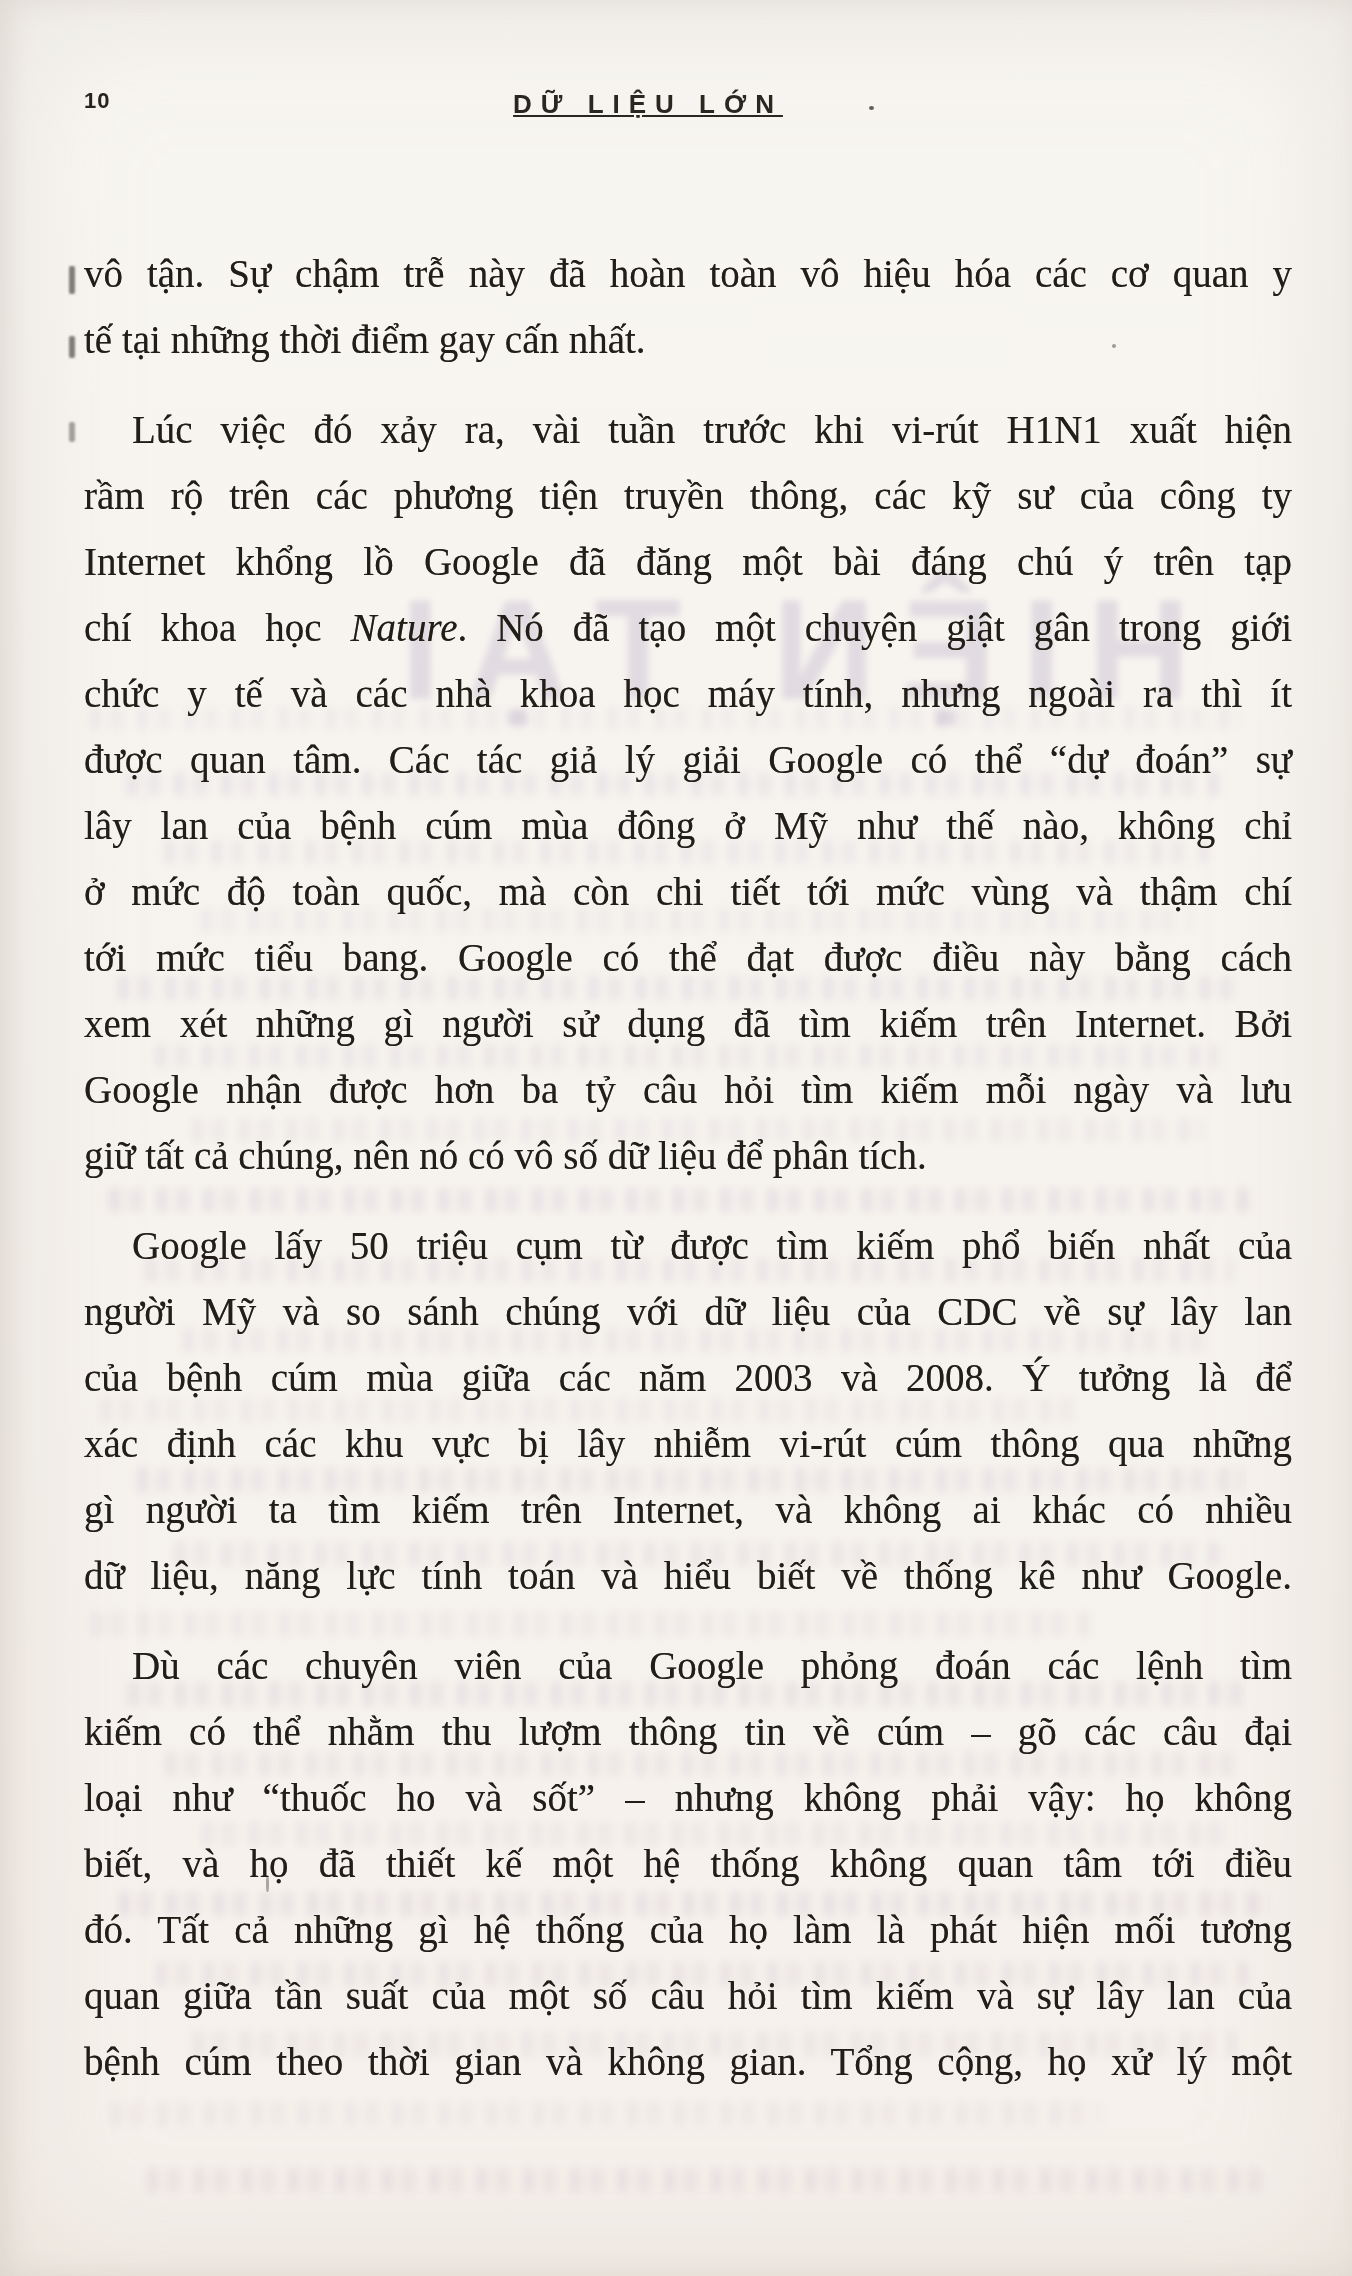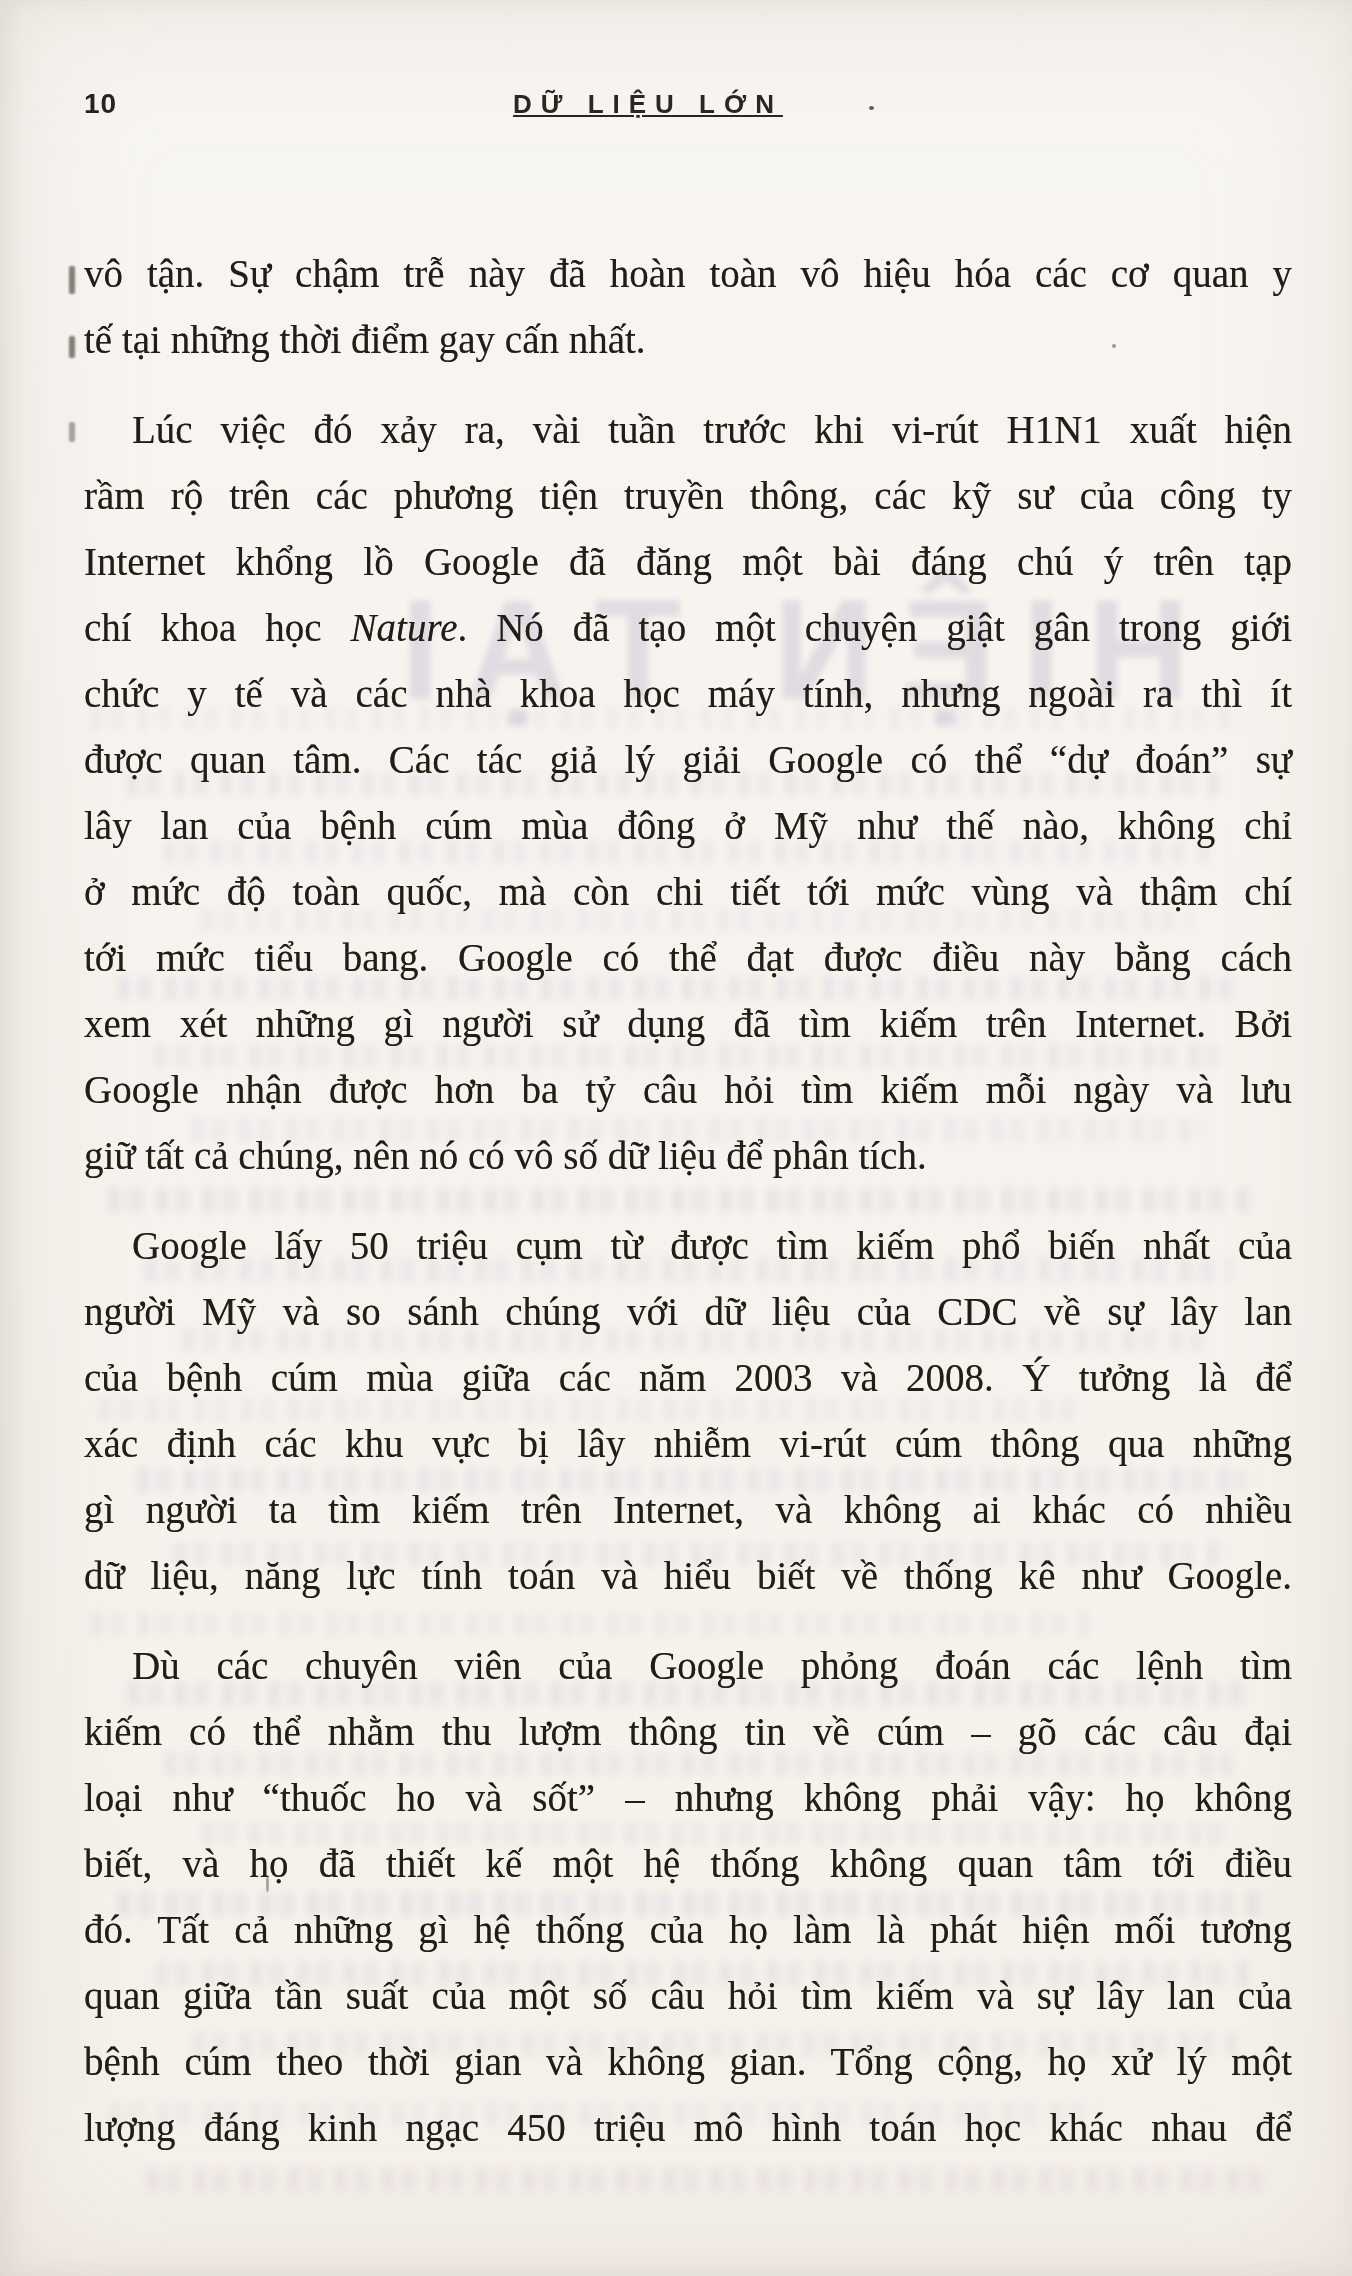--- a/index.html
+++ b/index.html
@@ -9,21 +9,21 @@
     margin:0 auto;
     background:linear-gradient(180deg,#f8f6f2 0%,#f6f3ee 45%,#f5f0ea 100%);
     box-shadow:inset 0 0 140px rgba(190,178,165,.28), inset 8px 0 26px rgba(160,150,140,.18);
     overflow:hidden;
     font-family:"Liberation Serif", serif;
     color:#211d17;
   }
   
   .header{position:absolute;top:88px;left:84px;right:60px;height:40px;
     font-family:"Liberation Sans", sans-serif;}
-  .pagenum{position:absolute;left:0;top:0;font-size:28px;font-weight:700;
+  .pagenum{position:absolute;left:0;top:0;font-size:22px;font-weight:700;
     letter-spacing:1px;color:#26221d;}
   .runhead{position:absolute;left:0;right:80px;top:1px;text-align:center;
     font-size:26px;font-weight:600;letter-spacing:9px;color:#2b2620;text-decoration:underline;}
   
   .textblock{position:absolute;top:241px;left:84px;width:1208px;
     font-size:39px;line-height:66px;
     text-shadow:0 0 .6px rgba(20,16,10,.55);}
   .para + .para{margin-top:24px;}
   .para.indent .line:first-child{text-indent:48px;}
   .line{text-align:justify;text-align-last:justify;}
@@ -116,21 +116,20 @@
         <div class="line">dữ liệu, năng lực tính toán và hiểu biết về thống kê như Google.</div>
       </div>
       <div class="para indent">
         <div class="line">Dù các chuyên viên của Google phỏng đoán các lệnh tìm</div>
         <div class="line">kiếm có thể nhằm thu lượm thông tin về cúm – gõ các câu đại</div>
         <div class="line">loại như “thuốc ho và sốt” – nhưng không phải vậy: họ không</div>
         <div class="line">biết, và họ đã thiết kế một hệ thống không quan tâm tới điều</div>
         <div class="line">đó. Tất cả những gì hệ thống của họ làm là phát hiện mối tương</div>
         <div class="line">quan giữa tần suất của một số câu hỏi tìm kiếm và sự lây lan của</div>
         <div class="line">bệnh cúm theo thời gian và không gian. Tổng cộng, họ xử lý một</div>
-        <div class="line">lượng đáng kinh ngạc 450 triệu mô hình toán học khác nhau để</div>
       </div>
     </div>
 
   <div class="speck" style="left:869px;top:106px;width:5px;height:4px;"></div>
   <div class="speck" style="left:1112px;top:344px;width:4px;height:4px;opacity:.6;"></div>
   <div class="speck" style="left:266px;top:1876px;width:3px;height:16px;border-radius:40%;opacity:.5;"></div>
   <div class="edge-tick" style="top:266px;height:28px;"></div>
   <div class="edge-tick" style="top:336px;height:22px;"></div>
   <div class="edge-tick" style="top:422px;height:20px;opacity:.7;"></div>
 

